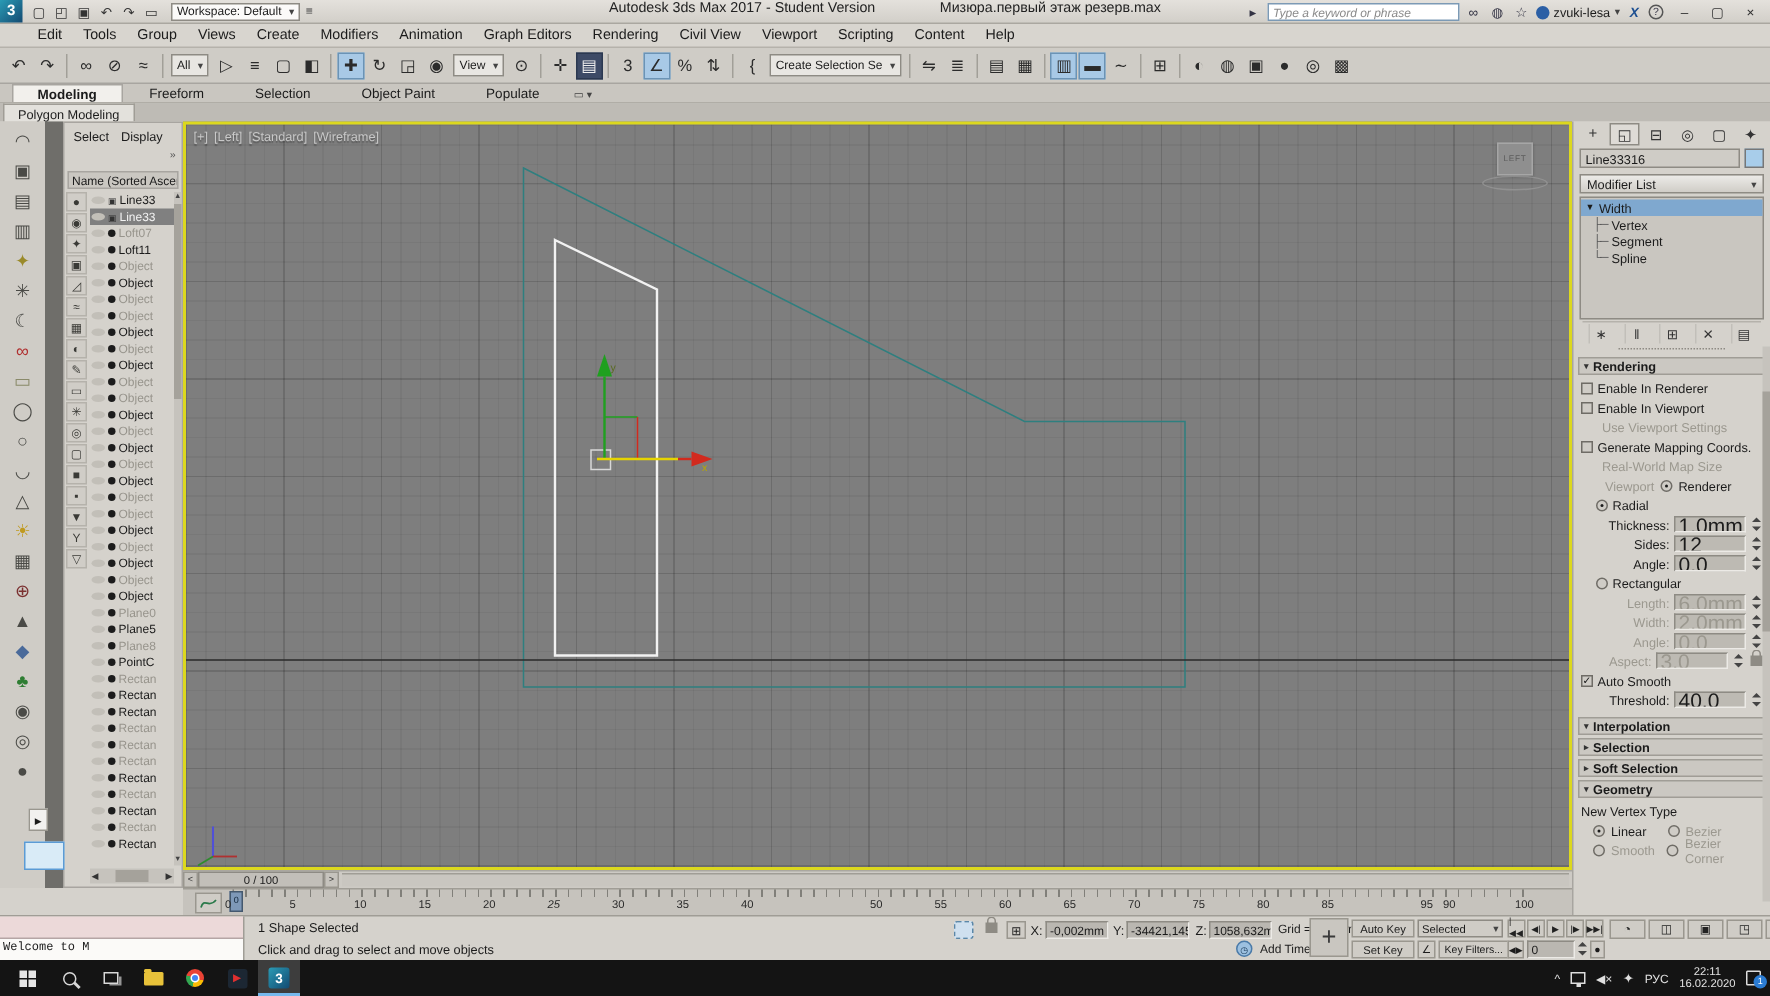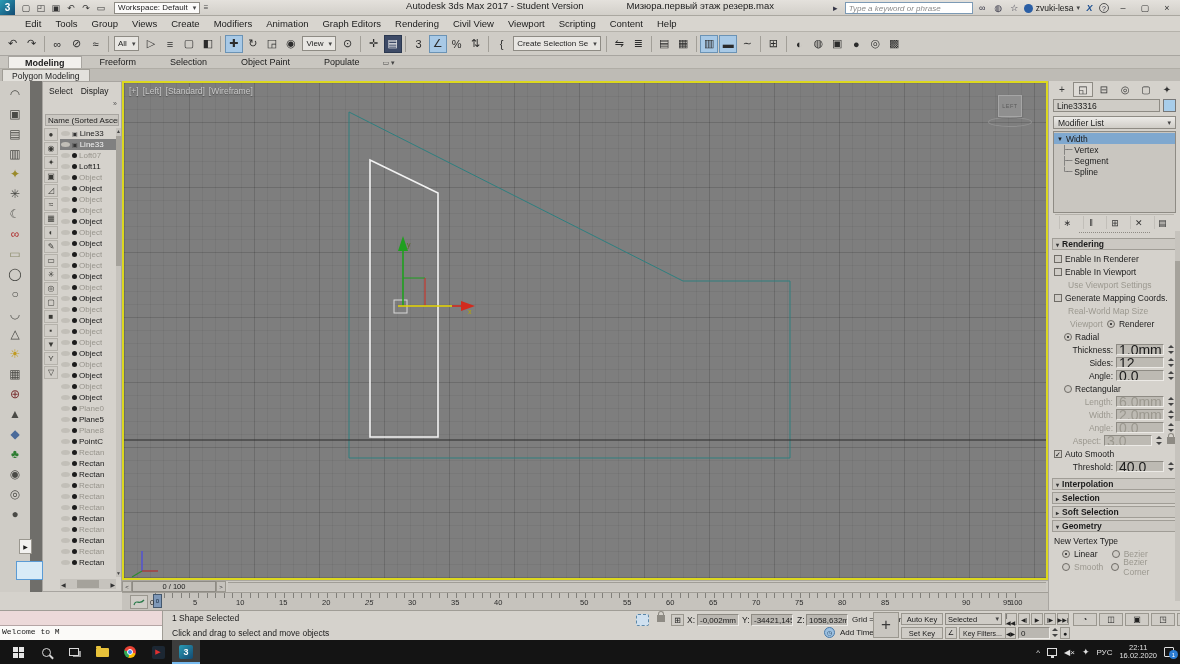--- a/index.html
+++ b/index.html
@@ -844,21 +844,21 @@
         <span class="tick" style="left: 404px; margin-top: 24px;">45</span>
         <span class="tick" style="left: 425px;">50</span>
         <span class="tick" style="left: 468px;">55</span>
         <span class="tick" style="left: 511px;">60</span>
         <span class="tick" style="left: 554px;">65</span>
         <span class="tick" style="left: 597px;">70</span>
         <span class="tick" style="left: 640px;">75</span>
         <span class="tick" style="left: 683px;">80</span>
         <span class="tick" style="left: 726px;">85</span>
         <span class="tick" style="left: 769px; margin-left: 38px;">90</span>
-        <span class="tick" style="left: 848px;">95</span>
+        <span class="tick" style="left: 792px;">95</span>
         <span class="tick" style="left: 855px;">100</span>
       </div>
   </div>
 
   <div class="statusbar">
     <div class="lst">
       <div class="lst-top"></div>
       <div class="lst-bot">Welcome to M</div>
     </div>
     <div class="sbsel">1 Shape Selected</div>

